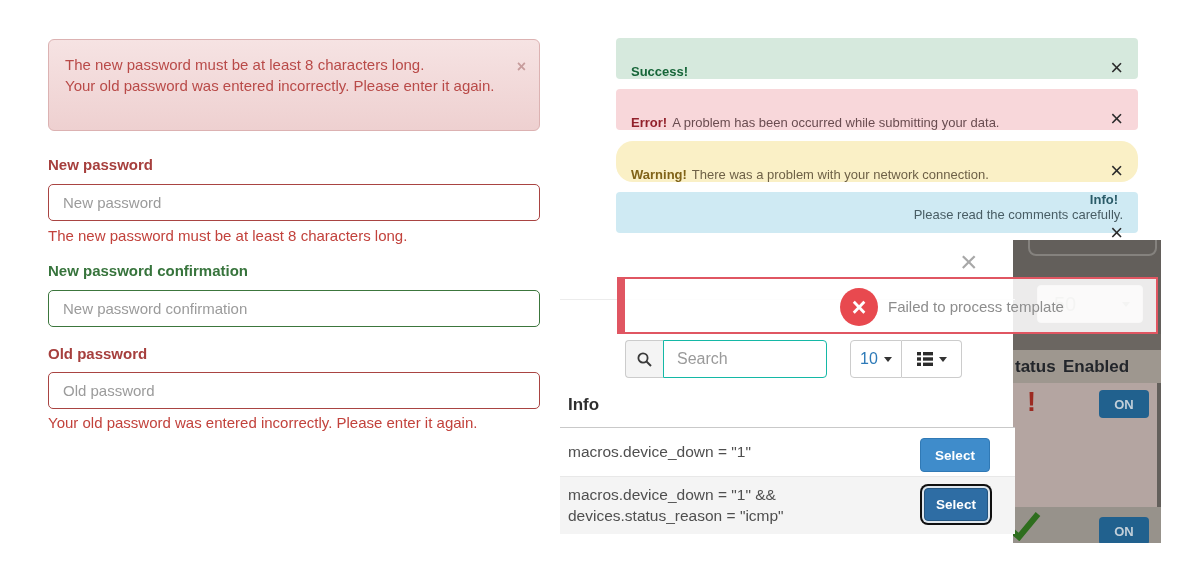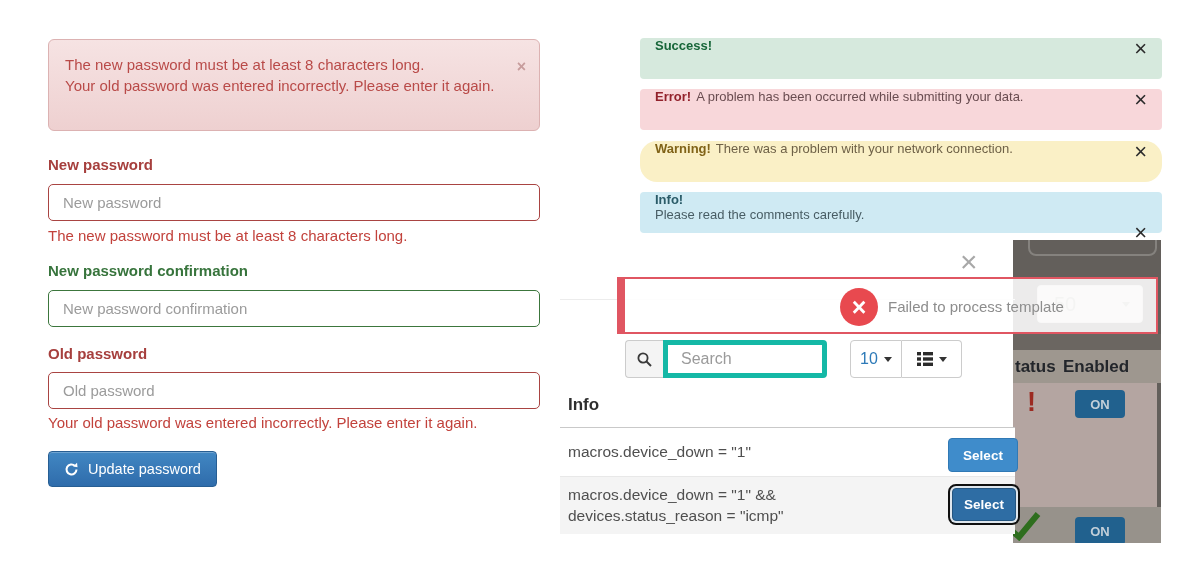--- a/index.html
+++ b/index.html
@@ -21,76 +21,76 @@
     font-family:"Liberation Sans", sans-serif; outline:none; background:#fff; }
   .f-input::placeholder { color:#9b9b9b; opacity:1; }
   .in-err { border:1px solid #a94442; }
   .in-ok  { border:1px solid #3c763d; }
   .f-error { position:absolute; left:48px; color:#c2423c; font-size:15px; }
   .btn-update { left:48px; top:451px; height:36px; padding:0 15px; display:flex; align-items:center;
     gap:9px; background:linear-gradient(#4187c3,#2f6cab); border:1px solid #275e93; border-radius:4px;
     color:#fff; font-size:14.5px; cursor:pointer; box-shadow:inset 0 1px 0 rgba(255,255,255,.25); }
 
   
-  .alert { position:absolute; left:640px; width:522px; height:41px; border-radius:4px;
-    display:flex; align-items:flex-start; padding:0 15px; box-sizing:border-box; font-size:13px; }
+  .alert { position:absolute; left:616px; width:522px; height:41px; border-radius:4px;
+    display:flex; align-items:flex-end; padding:0 15px; box-sizing:border-box; font-size:13px; }
   .alert .al-label { font-weight:bold; margin-right:5px; white-space:nowrap; }
   .alert .al-close { margin-left:auto; font-size:22px; font-weight:300; line-height:1;
     color:#2b2b2b; cursor:pointer; }
   .al-success { background:#d6e9dd; } .al-success .al-label{color:#176639;} .al-success .al-msg{color:#3f5c4c;}
   .al-error   { background:#f8d7da; } .al-error .al-label{color:#92212b;}   .al-error .al-msg{color:#694c50;}
   .al-warning { background:#faf0c6; } .al-warning .al-label{color:#806318;} .al-warning .al-msg{color:#6e6147;}
   .al-info    { background:#cfeaf3;flex-direction:column; } .al-info .al-label{color:#2a5b68;}    .al-info .al-msg{color:#485d64;}
 
   
   .modal-close { left:960px; top:247px; color:#a8a8a8; font-size:30px; font-weight:300;
     line-height:30px; cursor:pointer; z-index:6; }
   .modal-divider { left:560px; top:299px; width:455px; height:1px; background:#ececec; }
   .search-group { left:625px; top:340px; height:38px; display:flex; }
   .search-icon-box { width:38px; box-sizing:border-box; background:#f4f4f4; border:1px solid #ccc;
     border-right:none; border-radius:4px 0 0 4px; display:flex; align-items:center; justify-content:center; }
-  .search-input { width:164px; height:38px; box-sizing:border-box; border:5px solid #14b8a6;
+  .search-input { width:164px; height:38px; box-sizing:border-box; border:1px solid #14b8a6;
     border-radius:0 4px 4px 0; padding:0 13px; font-size:16px; color:#be185d; outline:none;
     font-family:"Liberation Sans", sans-serif; }
   .search-input::placeholder { color:#9a9a9a; opacity:1; }
   .tbl-btns { left:850px; top:340px; height:38px; display:flex; }
   .tbtn { box-sizing:border-box; background:#fff; border:1px solid #ccc; display:flex;
     align-items:center; justify-content:center; gap:6px; cursor:pointer; }
   .tbtn-10 { width:52px; border-radius:4px 0 0 4px; color:#2d7ab8; font-size:16px; }
   .tbtn-list { width:60px; border-left:none; border-radius:0 4px 4px 0; }
   .caret { width:0; height:0; border-left:4px solid transparent; border-right:4px solid transparent;
     border-top:5px solid #333; }
   .rule-header { left:568px; top:395px; font-size:17px; font-weight:bold; color:#2e2e2e; }
   .rule-div1 { left:560px; top:427px; width:455px; height:1px; background:#c9c9c9; }
   .rule-row1 { left:560px; top:428px; width:455px; height:48px; background:#fff; }
   .rule-div2 { left:560px; top:476px; width:455px; height:1px; background:#e8e8e8; }
   .rule-row2 { left:560px; top:477px; width:455px; height:57px; background:#f4f4f4; }
   .rule-text { position:absolute; left:8px; font-size:15.5px; color:#4f4f4f; line-height:21px; }
   .btn-select { position:absolute; background:#3f8ccb; border:1px solid #3079b5; border-radius:4px;
     color:#fff; font-weight:bold; font-size:13.5px; display:flex; align-items:center;
-    justify-content:center; cursor:pointer; font-family:"Liberation Sans", sans-serif;margin-left:28px; }
+    justify-content:center; cursor:pointer; font-family:"Liberation Sans", sans-serif; }
   .sel1 { left:360px; top:10px; width:70px; height:34px; }
   .sel2 { left:364px; top:11px; width:64px; height:33px; background:#2e6da4; border:1px solid #245580;
     box-shadow:0 0 0 2px #dfe7ee, 0 0 0 4px #101010; }
 
   
   .strip { left:1013px; top:240px; width:148px; height:303px; background:#635f5b; overflow:hidden; }
   .strip-topbox { position:absolute; left:15px; top:-24px; width:125px; height:36px;
     border:2px solid #85827e; border-radius:8px; }
   .strip-midband { position:absolute; left:0; top:94px; width:148px; height:16px; background:#6b6661; }
   .strip-header { position:absolute; left:0; top:110px; width:148px; height:33px; background:#9e978f;
     color:#23262b; font-weight:bold; font-size:17px; }
   .strip-header .h1 { position:absolute; left:2px; top:7px; }
   .strip-header .h2 { position:absolute; left:50px; top:7px; }
   .strip-pink { position:absolute; left:0; top:143px; width:144px; height:124px; background:#b4a5a1; }
   .strip-row2 { position:absolute; left:0; top:267px; width:148px; height:36px; background:#97928b; }
   .bang { position:absolute; left:14px; top:147px; color:#9c2a21; font-weight:bold; font-size:27px; }
   .btn-on { position:absolute; width:50px; height:28px; background:#21618e; border-radius:4px;
     color:#c2cfd9; font-weight:bold; font-size:13px; display:flex; align-items:center;
-    justify-content:center; }
+    justify-content:center;margin-left:24px; }
   .on1 { left:62px; top:150px; }
   .on2 { left:62px; top:277px; }
   .check-wrap { position:absolute; left:-4px; top:271px; }
   .sel50 { position:absolute; left:24px; top:45px; width:106px; height:38px; box-sizing:border-box;
     background:#d9d6d3; border:1px solid #c8c5c2; border-radius:4px; display:flex; align-items:center;
     color:#a3a09d; font-size:20px; padding:0 12px 0 16px; }
   .sel50 .caret { margin-left:auto; border-top-color:#a3a09d; }
 
   
   .toast { left:617px; top:277px; width:541px; height:57px; box-sizing:border-box;
@@ -117,29 +117,20 @@
   <input class="f-input in-err" style="top: 184px;" type="text" placeholder="New password">
   <div class="f-error" style="top:227px;">The new password must be at least 8 characters long.</div>
 
   <div class="f-label lbl-ok" style="top:262px;">New password confirmation</div>
   <input class="f-input in-ok" style="top: 290px;" type="text" placeholder="New password confirmation">
 
   <div class="f-label lbl-err" style="top:345px;">Old password</div>
   <input class="f-input in-err" style="top: 372px;" type="text" placeholder="Old password">
   <div class="f-error" style="top:414px;">Your old password was entered incorrectly. Please enter it again.</div>
 
-  <button class="abs btn-update">
-    <span style="display:flex;">
-      <svg width="15" height="15" viewBox="0 0 16 16">
-        <path d="M13.3 8a5.3 5.3 0 1 1-1.7-3.9" fill="none" stroke="#fff" stroke-width="2.2"></path>
-        <polygon points="13.9,0.8 14.4,5.6 9.8,4.7" fill="#fff"></polygon>
-      </svg>
-    </span>
-    <span>Update password</span>
-  </button>
 
   <div class="alert al-success" style="top:38px;">
     <span class="al-label">Success!</span>
     <span class="al-close">×</span>
   </div>
   <div class="alert al-error" style="top:89px;">
     <span class="al-label">Error!</span>
     <span class="al-msg">A problem has been occurred while submitting your data.</span>
     <span class="al-close">×</span>
   </div>

